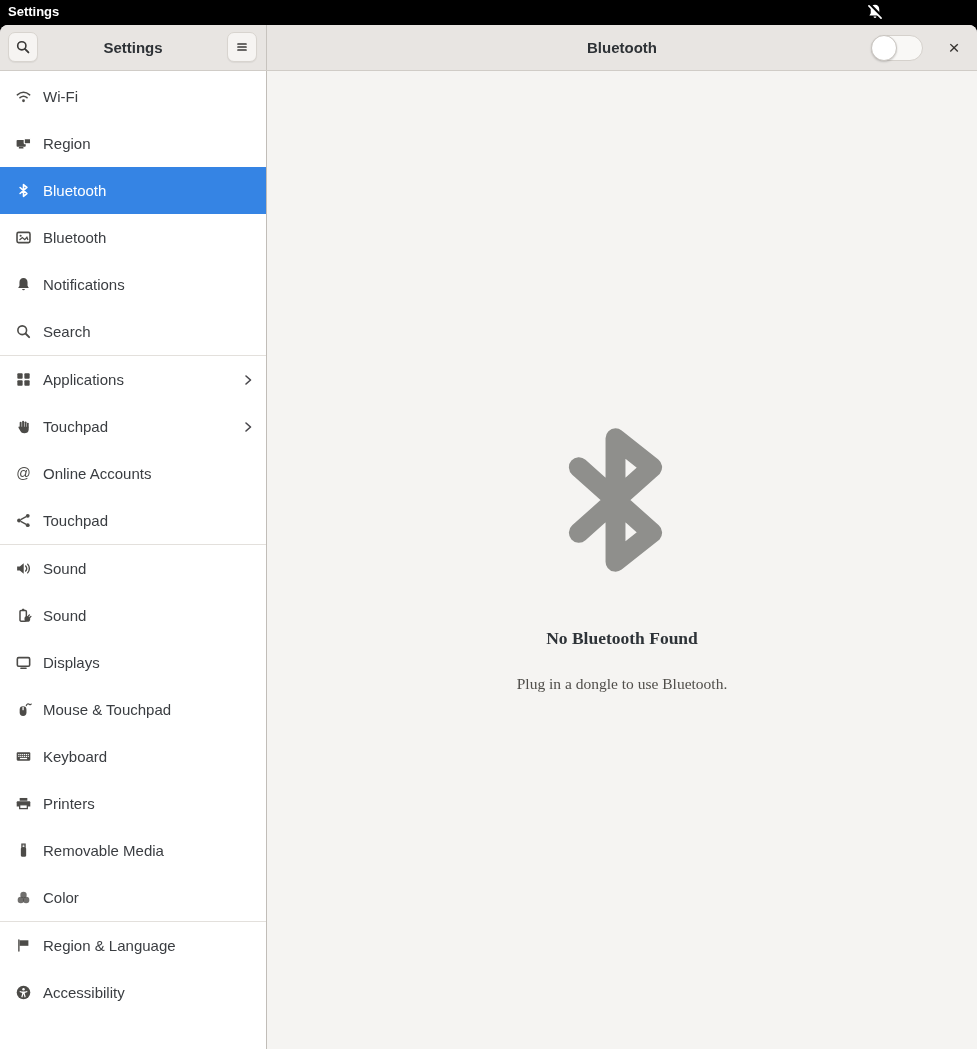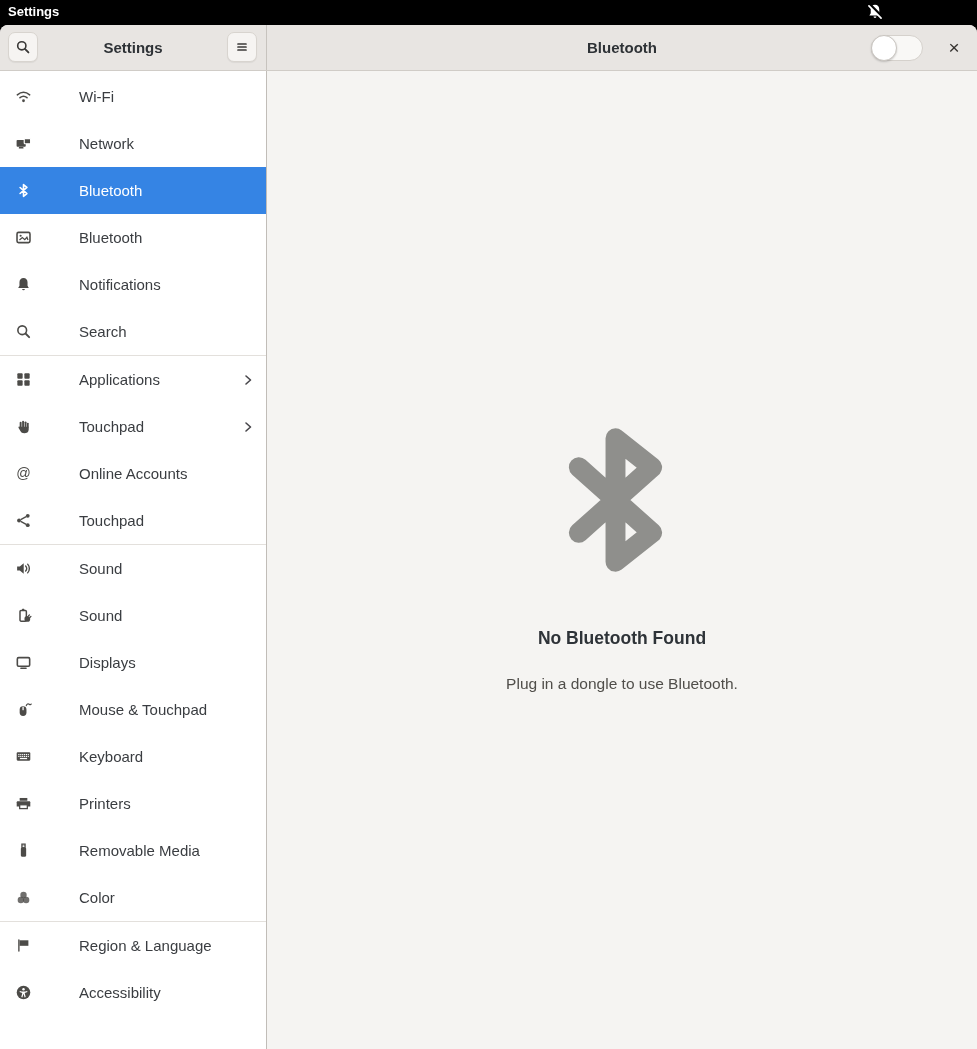--- a/index.html
+++ b/index.html
@@ -26,31 +26,31 @@
   .btn-search{left:8px;} .btn-menu{right:9px;}
   .switch{position:absolute;right:54px;top:10px;width:50px;height:24px;border-radius:13px;
           background:#f9f8f6;border:1px solid #d5d1cc;cursor:pointer;}
   .knob{position:absolute;left:-1px;top:-1px;width:24px;height:24px;border-radius:50%;
         background:#fff;border:1px solid #c9c5c0;box-shadow:0 1px 2px rgba(0,0,0,.18);}
   .close-btn{position:absolute;right:11px;top:0;height:45px;width:24px;display:flex;align-items:center;justify-content:center;
         font-size:19px;color:#363330;cursor:pointer;}
   
   .appbody{display:flex;height:978px;}
   .sidebar{width:266px;flex:none;background:#fff;border-right:1px solid #c1bdb8;overflow:hidden;padding-top:2px;}
-  .row{height:47px;display:flex;align-items:center;padding:0 12px 0 14px;cursor:pointer;gap:36px;}
+  .row{height:47px;display:flex;align-items:center;padding:0 12px 0 14px;cursor:pointer;}
   .row .icn{width:18px;height:18px;flex:none;color:#4c4b48;display:flex;align-items:center;justify-content:center;}
   .row .icn svg{width:17px;height:17px;display:block;}
   .row .lbl{margin-left:11px;flex:1;font-size:15px;color:#3a3d41;white-space:nowrap;}
   .row .chev{width:12px;height:12px;flex:none;color:#47464a;}
   .row .chev svg{width:12px;height:12px;display:block;}
   .row.selected{background:#3584e4;}
   .row.selected .lbl,.row.selected .icn,.row.selected .chev{color:#fff;}
   .sep{height:1px;background:#e3e0dc;}
   
-  .content{flex:1;display:flex;flex-direction:column;align-items:center;background:#f5f4f2;}
+  .content{flex:1;display:flex;flex-direction:column;align-items:center;background:#f5f4f2;font-family:Liberation Serif, serif;}
   .bt-big{margin-top:331px;margin-right:14px;color:#8f8f8c;}
   .empty-title{margin:26px 0 0;font-size:17.5px;font-weight:bold;color:#2e3338;}
   .empty-subtitle{margin:26px 0 0;font-size:15.5px;color:#504e4a;text-align:center;}
 </style>
 </head>
 <body>
 
 <div class="topbar">
   <span class="topbar-app">Settings</span>
   <span class="topbar-clock">Aug 26&nbsp;&nbsp;01:38</span>
@@ -112,21 +112,21 @@
       </div>
 
       <div class="row">
         <span class="icn">
           <svg viewBox="0 0 16 16" fill="currentColor">
             <rect x="1.5" y="4.6" width="8.6" height="6.4" rx="0.8"></rect>
             <rect x="3.6" y="11.3" width="4.4" height="1.5" rx="0.4"></rect>
             <rect x="8.7" y="3.4" width="6" height="4.8" rx="0.6" stroke="#fff" stroke-width="1.1"></rect>
           </svg>
         </span>
-        <span class="lbl">Network</span>
+        <span class="lbl">Region</span>
       </div>
 
       <div class="row selected">
         <span class="icn">
           <svg viewBox="0 0 16 16" fill="none" stroke="currentColor" stroke-width="1.5" stroke-linejoin="round" stroke-linecap="round">
             <polyline points="4.8,5.2 11.2,10.9 8,13.5 8,2.5 11.2,5.1 4.8,10.8"></polyline>
           </svg>
         </span>
         <span class="lbl">Bluetooth</span>
       </div>

